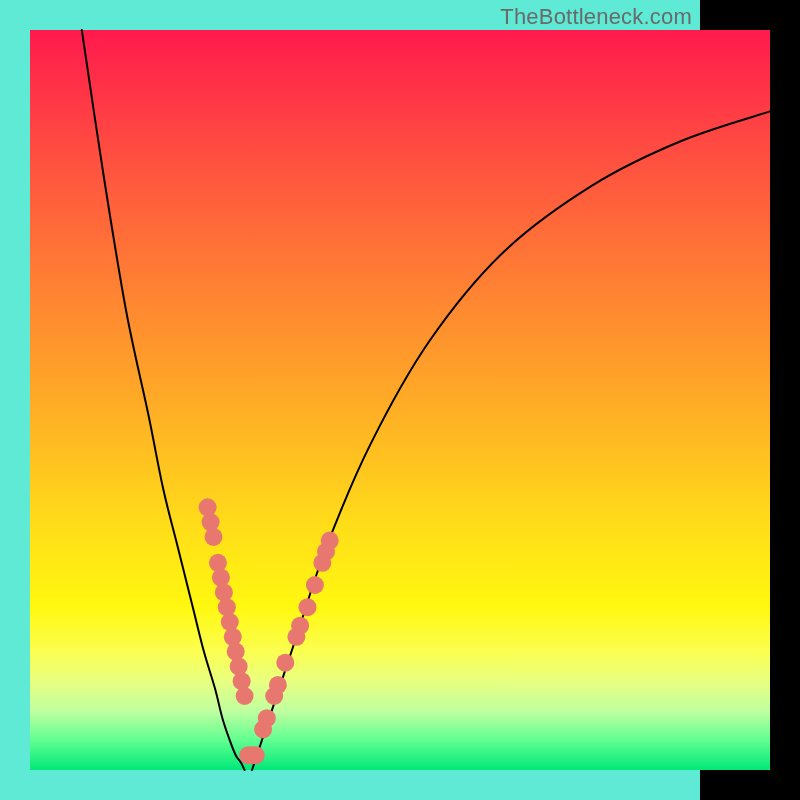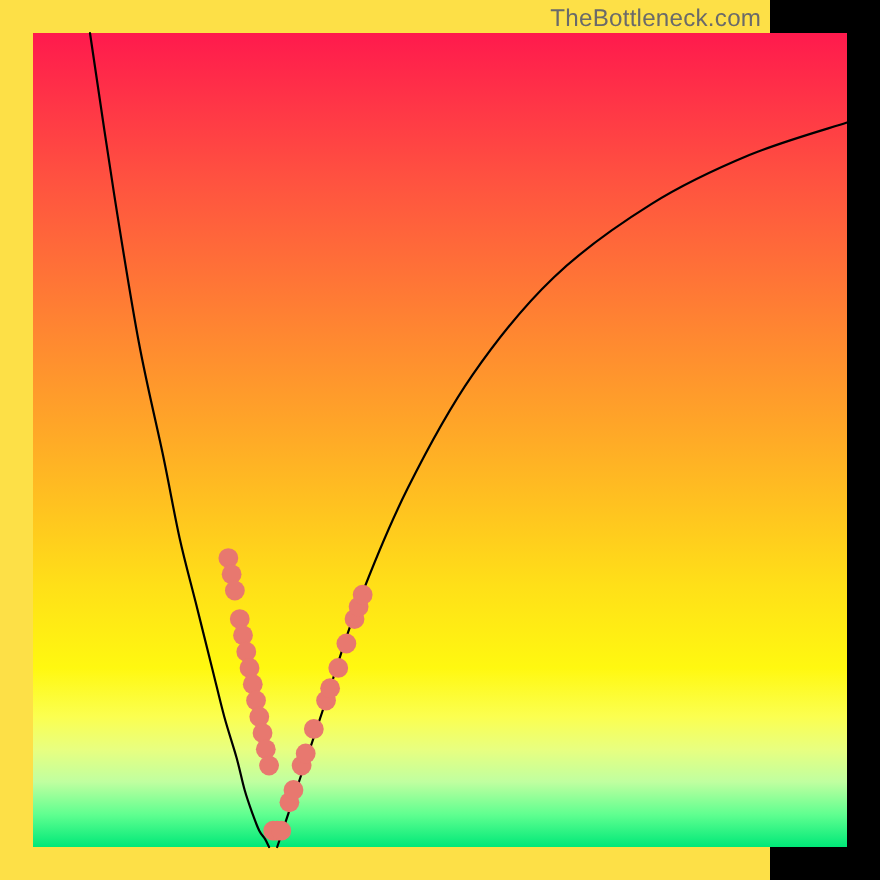--- a/index.html
+++ b/index.html
@@ -1,21 +1,21 @@
 <!DOCTYPE html>
 <html><head>
 <meta charset="utf-8">
 <style>
   * { margin: 0; padding: 0; box-sizing: border-box; }
   html, body { width: 800px; height: 800px; overflow: hidden; background: #000; }
   .frame {
     position: relative;
     width: 700px;
     height: 800px;
-    background: #fde047;
+    background: #5eead4;
   }
   .plot-area {
     position: absolute;
     left: 30px;
     top: 30px;
     width: 740px;
     height: 740px;
     background: linear-gradient(to bottom,
       #ff1a4d 0%,
       #ff3347 8%,

